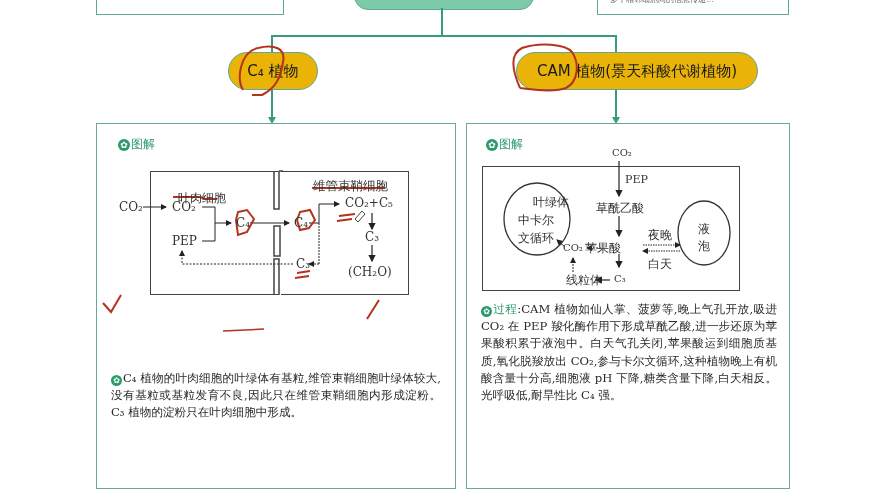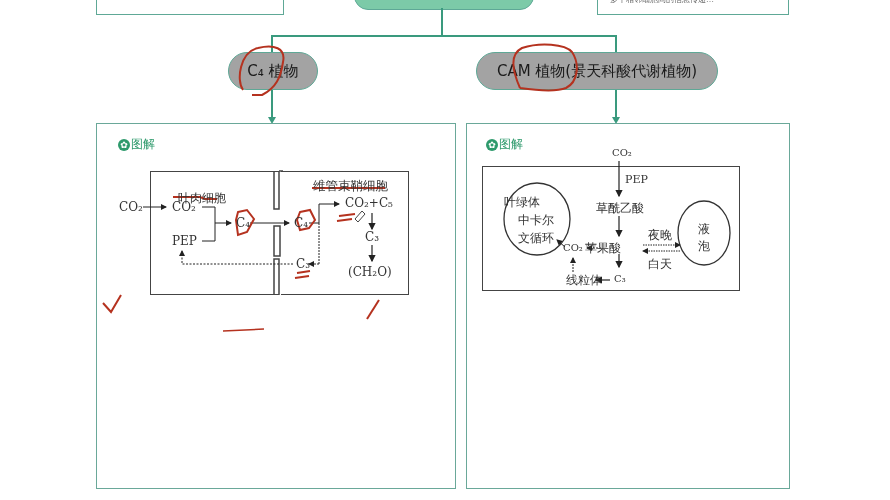--- a/index.html
+++ b/index.html
@@ -1,19 +1,19 @@
 <!DOCTYPE html>
 <html><head>
 <meta charset="utf-8">
 <style>
   html,body{margin:0;padding:0;background:#fff;}
   body{width:890px;height:500px;position:relative;overflow:hidden;font-family:"DejaVu Serif","Liberation Serif",serif;color:#2a2a2a;}
   .abs{position:absolute;}
   .topbox{position:absolute;border:1.5px solid #5ea896;border-top:none;background:#fff;}
-  .pill{position:absolute;background:#a3a3a3;border:1px solid #5ea896;border-radius:20px;display:flex;align-items:center;justify-content:center;font-family:"DejaVu Sans","Liberation Sans",sans-serif;font-size:15px;color:#1a1a1a;}
+  .pill{position:absolute;background:#eab308;border:1px solid #5ea896;border-radius:20px;display:flex;align-items:center;justify-content:center;font-family:"DejaVu Sans","Liberation Sans",sans-serif;font-size:15px;color:#1a1a1a;}
   .line{position:absolute;background:#3a9a7e;}
   .arrowhead{position:absolute;width:0;height:0;border-left:4px solid transparent;border-right:4px solid transparent;border-top:7px solid #3a9a7e;}
   .panel{position:absolute;border:1.5px solid #6aa899;background:#fff;box-sizing:border-box;}
   .tujie{position:absolute;display:flex;align-items:center;font-family:"DejaVu Sans",sans-serif;font-size:12px;color:#2e9a6c;}
   .star{width:12px;height:12px;border-radius:50%;background:#2e9a6c;color:#fff;font-size:9px;line-height:12px;text-align:center;margin-right:1px;}
   .diag{position:absolute;border:1.5px solid #444;box-sizing:border-box;}
   .t{position:absolute;font-size:12px;white-space:nowrap;color:#333;}
   .para{position:absolute;font-size:11.6px;line-height:17.2px;color:#2a2a2a;text-align:justify;}
   .para .kw{color:#2e9a6c;font-family:"DejaVu Sans",sans-serif;}
   .pstar{display:inline-block;width:11px;height:11px;border-radius:50%;background:#2e9a6c;color:#fff;font-size:8px;line-height:11px;text-align:center;vertical-align:-1px;margin-right:1px;}
@@ -31,21 +31,21 @@
 <div class="line" style="left:441px;top:8px;width:2px;height:28px;"></div>
 <div class="line" style="left:272px;top:35px;width:344px;height:2px;"></div>
 <div class="line" style="left:271px;top:35px;width:2px;height:85px;"></div>
 <div class="line" style="left:615px;top:35px;width:2px;height:85px;"></div>
 <div class="arrowhead" style="left:268px;top:117px;"></div>
 <div class="arrowhead" style="left:612px;top:117px;"></div>
 
 <div class="pill" style="left:228px;top:52px;width:88px;height:36px;">
   <span>C₄ 植物</span>
 </div>
-<div class="pill" style="left:476px;top:52px;width:240px;height:36px;">
+<div class="pill" style="left:516px;top:52px;width:240px;height:36px;">
   <span>CAM 植物(景天科酸代谢植物)</span>
 </div>
 
 <div class="panel" style="left:96px;top:123px;width:360px;height:366px;">
   <div class="tujie" style="left:21px;top:12px;">
     <span class="star">✿</span>
     <span>图解</span>
   </div>
 
   <div class="abs" style="left:0;top:0;width:360px;height:180px;">
@@ -91,20 +91,23 @@
     <span class="t" style="left:75px;top:76px;">CO₂</span>
     <span class="t" style="left:75px;top:110px;">PEP</span>
     <span class="t" style="left:139px;top:92px;">C₄</span>
     <span class="t" style="left:197px;top:92px;">C₄</span>
     <span class="t" style="left:248px;top:72px;">CO₂+C₅</span>
     <span class="t" style="left:268px;top:106px;">C₃</span>
     <span class="t" style="left:199px;top:133px;">C₃</span>
     <span class="t" style="left:251px;top:141px;">(CH₂O)</span>
   </div>
 
+  <div class="para" style="left:14px;top:246px;width:330px;">
+    <span class="pstar">✿</span><span>C₄ 植物的叶肉细胞的叶绿体有基粒,维管束鞘细胞叶绿体较大,没有基粒或基粒发育不良,因此只在维管束鞘细胞内形成淀粉。C₃ 植物的淀粉只在叶肉细胞中形成。</span>
+  </div>
 
   <svg width="360" height="366">
     <path d="M6,179 L14,188 L24,171" stroke="#b5321f" stroke-width="2" fill="none"></path>
     <path d="M270,195 L282,176" stroke="#b5321f" stroke-width="2" fill="none"></path>
     <path d="M126,207 L167,205" stroke="#b5321f" stroke-width="1.5" fill="none"></path>
   </svg>
 </div>
 
 <div class="panel" style="left:466px;top:123px;width:324px;height:366px;">
   <div class="tujie" style="left:19px;top:12px;">
@@ -129,30 +132,33 @@
       <line x1="134" y1="124" x2="120" y2="124" stroke="#222" stroke-width="1" stroke-dasharray="2,1" marker-end="url(#ah2)"></line>
       <line x1="98" y1="123" x2="90" y2="116" stroke="#222" stroke-width="1" marker-end="url(#ah2)"></line>
       <line x1="106" y1="148" x2="106" y2="134" stroke="#222" stroke-width="1" stroke-dasharray="2,1" marker-end="url(#ah2)"></line>
       <line x1="176" y1="121" x2="213" y2="121" stroke="#222" stroke-width="1" stroke-dasharray="1.5,1" marker-end="url(#ah2)"></line>
       <line x1="213" y1="127" x2="176" y2="127" stroke="#222" stroke-width="1" stroke-dasharray="1.5,1" marker-end="url(#ah2)"></line>
     </svg>
     <span class="t" style="left:145px;top:23px;font-size:10px;">CO₂</span>
     <span class="t" style="left:158px;top:49px;font-size:11px;">PEP</span>
     <span class="t" style="left:129px;top:76px;">草酰乙酸</span>
     <span class="t" style="left:118px;top:116px;">苹果酸</span>
-    <span class="t" style="left:37px;top:70px;">叶绿体</span>
+    <span class="t" style="left:66px;top:70px;">叶绿体</span>
     <span class="t" style="left:51px;top:88px;">中卡尔</span>
     <span class="t" style="left:51px;top:106px;">文循环</span>
     <span class="t" style="left:96px;top:118px;font-size:10px;">CO₂</span>
     <span class="t" style="left:86px;top:148px;margin-left:13px;">线粒体</span>
     <span class="t" style="left:147px;top:149px;font-size:10px;">C₃</span>
     <span class="t" style="left:181px;top:103px;">夜晚</span>
     <span class="t" style="left:181px;top:132px;">白天</span>
     <span class="t" style="left:231px;top:97px;">液</span>
     <span class="t" style="left:231px;top:114px;">泡</span>
   </div>
 
+  <div class="para" style="left:14px;top:177px;width:296px;">
+    <span class="pstar">✿</span><span class="kw">过程</span><span>:CAM 植物如仙人掌、菠萝等,晚上气孔开放,吸进 CO₂ 在 PEP 羧化酶作用下形成草酰乙酸,进一步还原为苹果酸积累于液泡中。白天气孔关闭,苹果酸运到细胞质基质,氧化脱羧放出 CO₂,参与卡尔文循环,这种植物晚上有机酸含量十分高,细胞液 pH 下降,糖类含量下降,白天相反。光呼吸低,耐旱性比 C₄ 强。</span>
+  </div>
 </div>
 
 <svg width="890" height="500">
   <path d="M258,48 C240,52 236,80 243,90 M258,48 C274,44 286,48 283,62 C281,77 276,88 262,95 L252,95" stroke="#b5321f" stroke-width="2" fill="none"></path>
   <path d="M520,88 C512,70 510,54 522,48 C540,42 565,44 572,52 C580,64 578,82 566,88 C556,92 534,90 520,88" stroke="#b5321f" stroke-width="2" fill="none"></path>
 </svg>
 
 </body></html>

